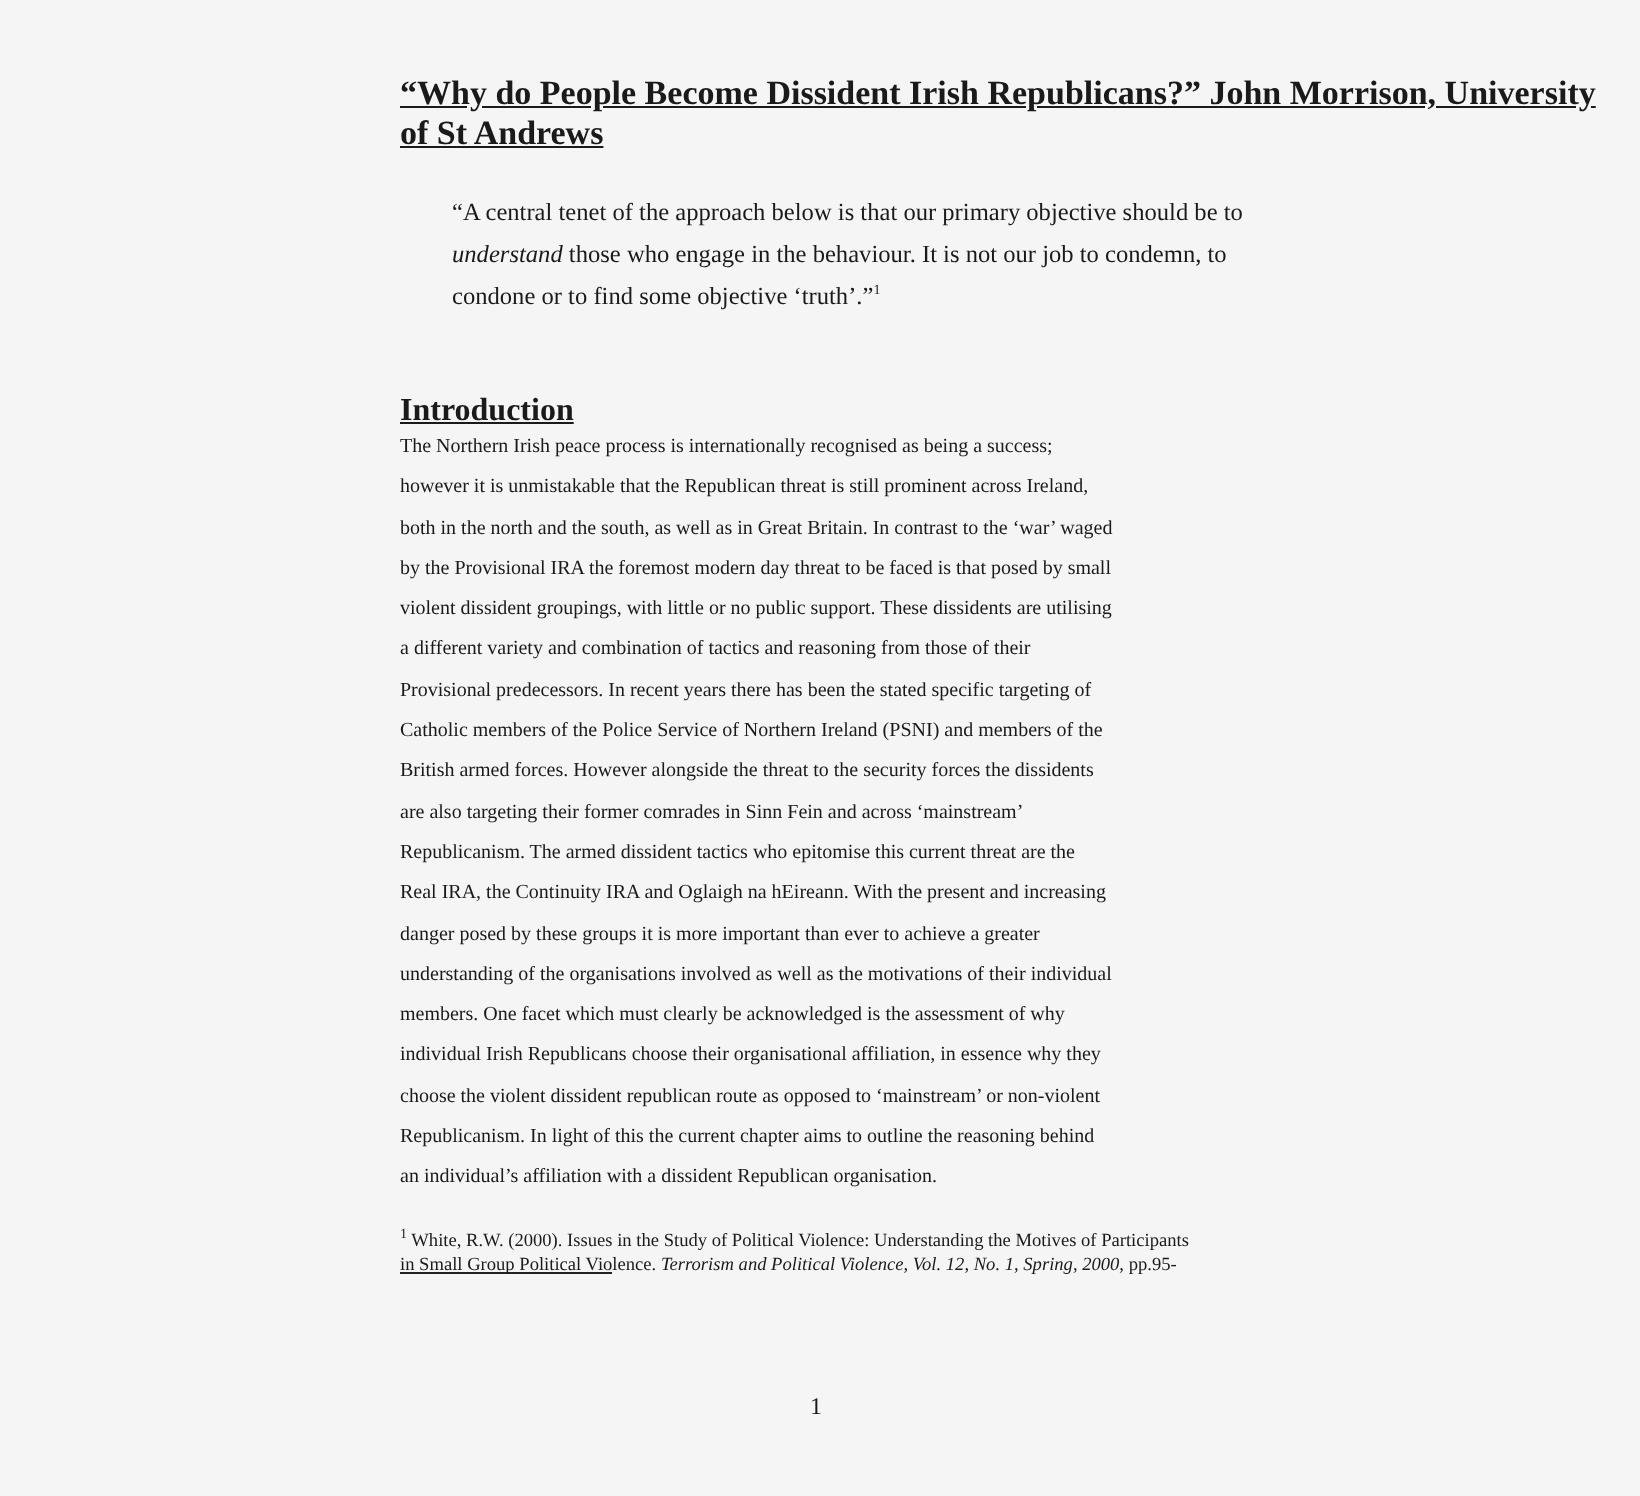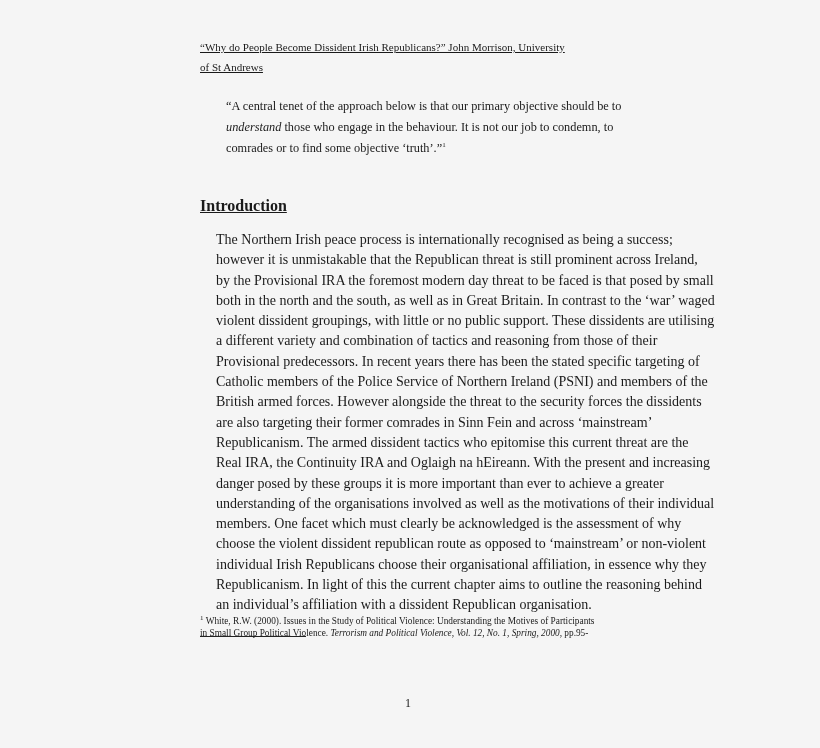--- a/index.html
+++ b/index.html
@@ -15,22 +15,22 @@
       font-family: "Liberation Serif", "DejaVu Serif", serif;
       color: #1a1a1a;
     }
     .page {
       position: absolute;
       left: 200px;
       top: 37px;
       width: 425px;
     }
     .title {
-      font-weight: normal;
-      font-size: 11px;
+      font-weight: bold;
+      font-size: 17px;
       line-height: 20px;
       text-decoration: underline;
       margin: 0;
       white-space: nowrap;
     }
     .title .line { display: block; }
     .quote {
       margin: 19px 0 0 26px;
       font-size: 12.3px;
       line-height: 21px;
@@ -39,22 +39,22 @@
     .quote .line { display: block; white-space: nowrap; }
     .quote sup, .footnote sup { font-size: 7px; vertical-align: super; line-height: 0; }
     .heading {
       margin: 38px 0 0 0;
       font-weight: bold;
       font-size: 16px;
       line-height: 17px;
       text-decoration: underline;
     }
     .body-text {
-      margin: 16px;
-      font-size: 14px;
+      margin: 0;
+      font-size: 10px;
       line-height: 20.3px;
     }
     .body-text .line { display: block; white-space: nowrap; }
     .fn-rule {
       position: absolute;
       left: 200px;
       top: 636px;
       width: 106px;
       height: 1px;
       background: #222;
@@ -80,43 +80,43 @@
 
 <div class="page">
   <h1 class="title">
     <span class="line">“Why do People Become Dissident Irish Republicans?” John Morrison, University</span>
     <span class="line">of St Andrews</span>
   </h1>
 
   <blockquote class="quote">
     <span class="line">“A central tenet of the approach below is that our primary objective should be to</span>
     <span class="line"><em>understand</em><span> those who engage in the behaviour.  It is not our job to condemn, to</span></span>
-    <span class="line"><span>comrades or to find some objective ‘truth’.”</span><sup>1</sup></span>
+    <span class="line"><span>condone or to find some objective ‘truth’.”</span><sup>1</sup></span>
   </blockquote>
 
   <h2 class="heading">Introduction</h2>
 
   <p class="body-text">
     <span class="line">The Northern Irish peace process is internationally recognised as being a success;</span>
     <span class="line">however it is unmistakable that the Republican threat is still prominent across Ireland,</span>
+    <span class="line">both in the north and the south, as well as in Great Britain.  In contrast to the ‘war’ waged</span>
     <span class="line">by the Provisional IRA the foremost modern day threat to be faced is that posed by small</span>
-    <span class="line">both in the north and the south, as well as in Great Britain.  In contrast to the ‘war’ waged</span>
     <span class="line">violent dissident groupings, with little or no public support.  These dissidents are utilising</span>
     <span class="line">a different variety and combination of tactics and reasoning from those of their</span>
     <span class="line">Provisional predecessors.   In recent years there has been the stated specific targeting of</span>
     <span class="line">Catholic members of the Police Service of Northern Ireland (PSNI) and members of the</span>
     <span class="line">British armed forces.  However alongside the threat to the security forces the dissidents</span>
     <span class="line">are also targeting their former comrades in Sinn Fein and across ‘mainstream’</span>
     <span class="line">Republicanism.  The armed dissident tactics who epitomise this current threat are the</span>
     <span class="line">Real IRA, the Continuity IRA and Oglaigh na hEireann.  With the present and increasing</span>
     <span class="line">danger posed by these groups it is more important than ever to achieve a greater</span>
     <span class="line">understanding of the organisations involved as well as the motivations of their individual</span>
     <span class="line">members. One facet which must clearly be acknowledged is the assessment of why</span>
+    <span class="line">individual Irish Republicans choose their organisational affiliation, in essence why they</span>
     <span class="line">choose the violent dissident republican route as opposed to ‘mainstream’ or non-violent</span>
-    <span class="line">individual Irish Republicans choose their organisational affiliation, in essence why they</span>
     <span class="line">Republicanism.  In light of this the current chapter aims to outline the reasoning behind</span>
     <span class="line">an individual’s affiliation with a dissident Republican organisation.</span>
   </p>
 </div>
 
 <div class="fn-rule"></div>
 
 <div class="footnote">
   <span class="line"><sup>1</sup><span> White, R.W. (2000).  Issues in the Study of Political Violence: Understanding the Motives of Participants</span></span>
   <span class="line"><span>in Small Group Political Violence.  </span><em>Terrorism and Political Violence, Vol. 12, No. 1, Spring, 2000,</em><span> pp.95-</span></span>

